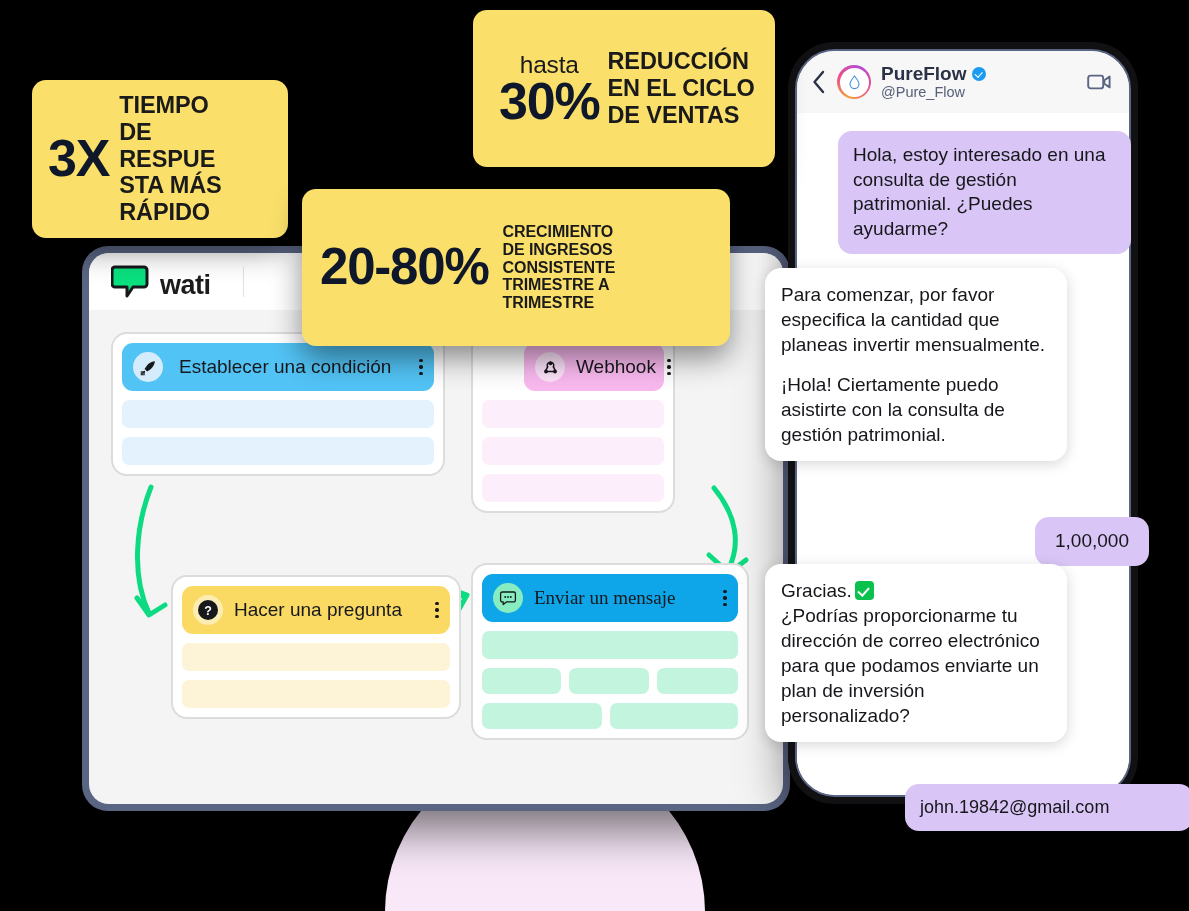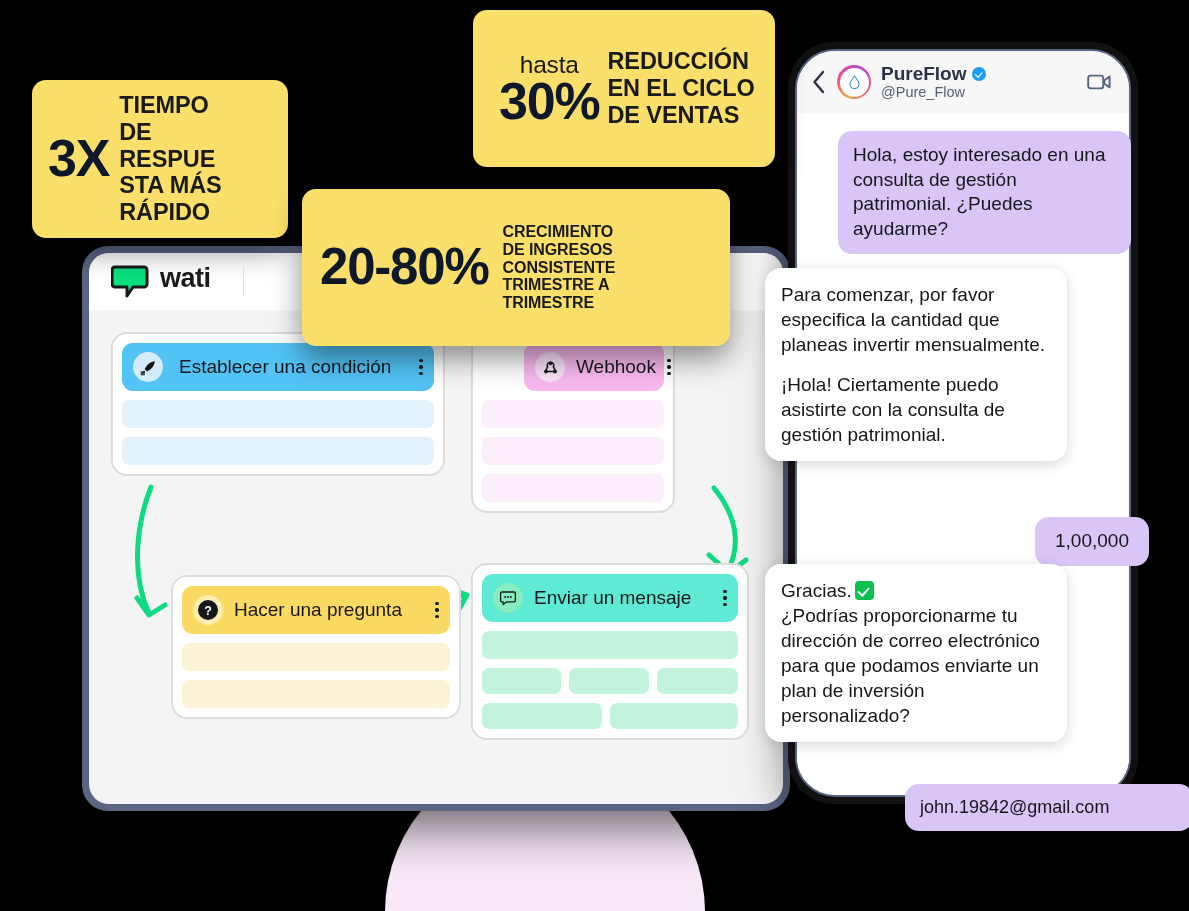--- a/index.html
+++ b/index.html
@@ -53,21 +53,21 @@
     position: relative;
   }
   .dash-topbar {
     height: 57px;
     background: #ffffff;
     display: flex;
     align-items: center;
     padding-left: 22px;
     gap: 16px;
   }
-  .wati-logo { display: flex; align-items: flex-start; gap: 9px; }
+  .wati-logo { display: flex; align-items: flex-end; gap: 9px; }
   .wati-mark { width: 40px; height: 34px; position: relative; flex: none; }
   .wati-word {
     font-size: 27px;
     font-weight: 700;
     color: #1c1c1c;
     letter-spacing: -0.5px;
     line-height: 1;
   }
   .topbar-divider {
     width: 1px; height: 30px; background: #e2e2e4; margin-left: 16px;
@@ -115,21 +115,21 @@
   .n-cond  .bar         { background: #e3f2fd; }
 
   .n-hook  .node-header { background: #f9b9ef; margin-left: 42px; }
   .n-hook  .node-ico    { background: #fbe2f8; }
   .n-hook  .bar         { background: #fdeefb; }
 
   .n-ask   .node-header { background: #fada62; }
   .n-ask   .node-ico    { background: #fcedb2; }
   .n-ask   .bar         { background: #fdf3d6; }
 
-  .n-send  .node-header { background: #5eead4; }
+  .n-send  .node-header { background: #0ea5e9; font-family: Liberation Serif, serif; }
   .n-send  .node-ico    { background: #87ecbf; }
   .n-send  .bar         { background: #c3f5de; }
 
   
   #node-condition { left: 22px;  top: 22px;  width: 334px; }
   #node-webhook   { left: 382px; top: 22px;  width: 204px; }
   #node-ask       { left: 82px;  top: 265px; width: 290px; }
   #node-send      { left: 382px; top: 253px; width: 278px; }
 
   .arrows { position: absolute; inset: 0; pointer-events: none; }

